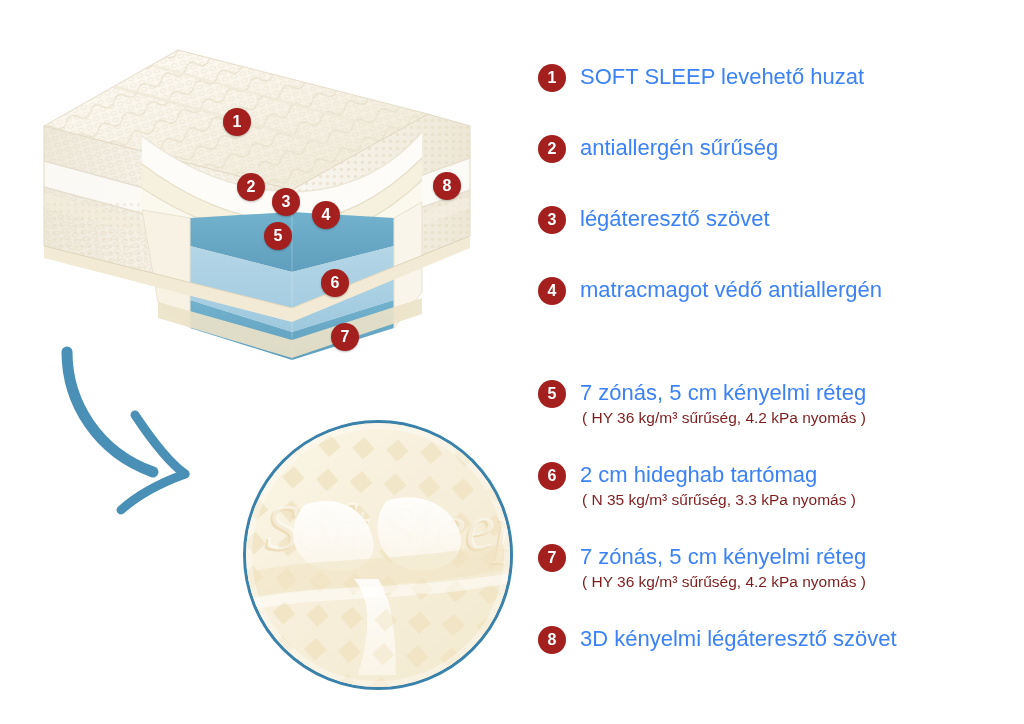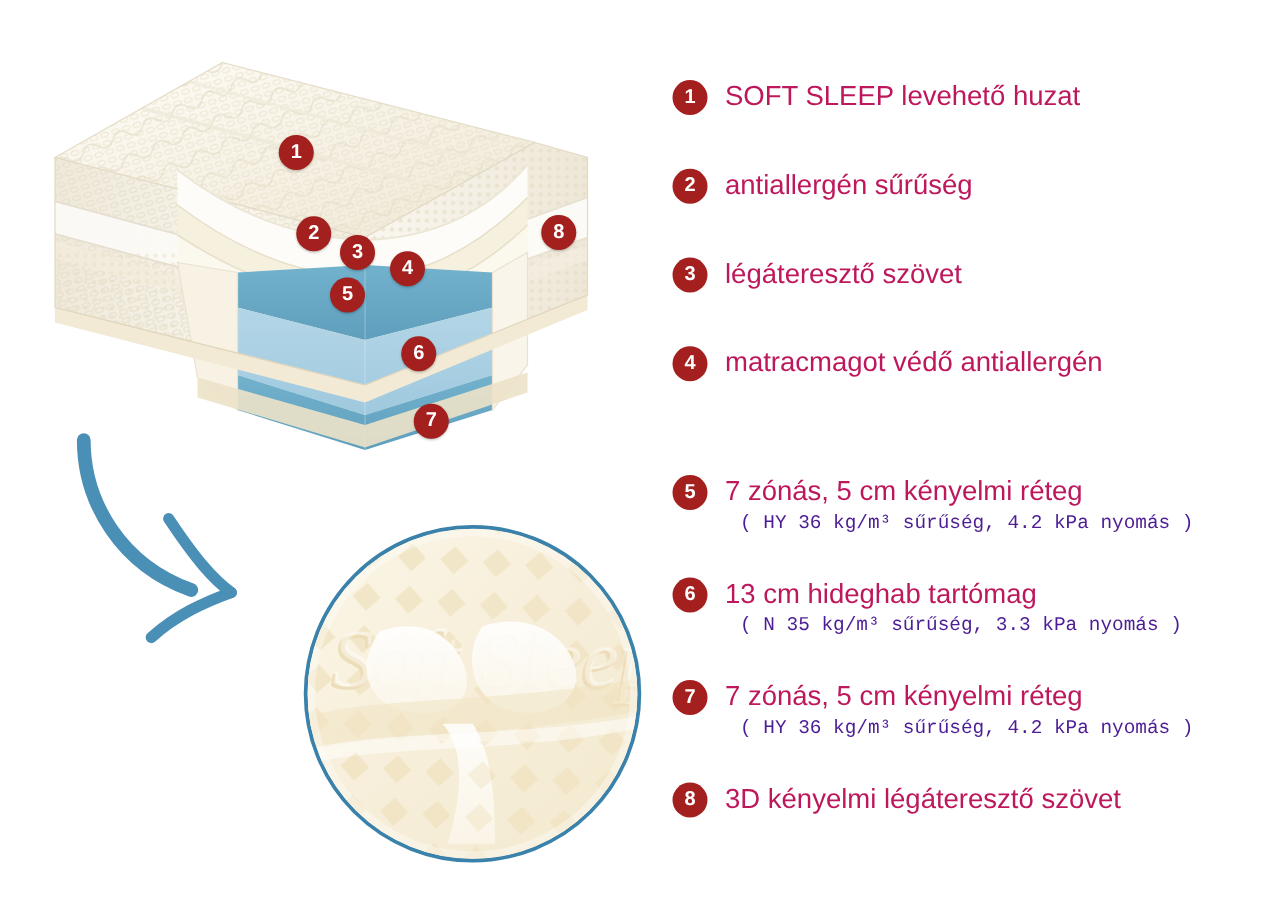--- a/index.html
+++ b/index.html
@@ -110,32 +110,31 @@
     line-height: 28px;
     text-align: center;
     box-sizing: border-box;
   }
   .spec-text {
     position: absolute;
     left: 46px;
     top: -2px;
     font-size: 22px;
     line-height: 30px;
-    color: #be185d;
+    color: #3b82f6;
     white-space: nowrap;
   }
   .spec-sub {
     position: absolute;
-    left: 58px;
+    left: 48px;
     top: 27px;
     font-size: 15.5px;
     line-height: 22px;
-    color: #4c1d95;
+    color: #7f1d1d;
     white-space: nowrap;
-    font-family: Liberation Mono, monospace;
   }
 </style>
 </head>
 <body>
 
 <div class="stage">
 
   <div class="mattress">
     <svg viewBox="0 0 470 330" xmlns="http://www.w3.org/2000/svg">
       <defs>
@@ -351,21 +350,21 @@
     </div>
 
     <div class="spec-item" style="top:330px;">
       <div class="spec-badge">5</div>
       <div class="spec-text">7 zónás, 5 cm kényelmi réteg</div>
       <div class="spec-sub">( HY 36 kg/m³ sűrűség, 4.2 kPa nyomás )</div>
     </div>
 
     <div class="spec-item" style="top:412px;">
       <div class="spec-badge">6</div>
-      <div class="spec-text">13 cm hideghab tartómag</div>
+      <div class="spec-text">2 cm hideghab tartómag</div>
       <div class="spec-sub">( N 35 kg/m³ sűrűség, 3.3 kPa nyomás )</div>
     </div>
 
     <div class="spec-item" style="top:494px;">
       <div class="spec-badge">7</div>
       <div class="spec-text">7 zónás, 5 cm kényelmi réteg</div>
       <div class="spec-sub">( HY 36 kg/m³ sűrűség, 4.2 kPa nyomás )</div>
     </div>
 
     <div class="spec-item" style="top:576px;">

